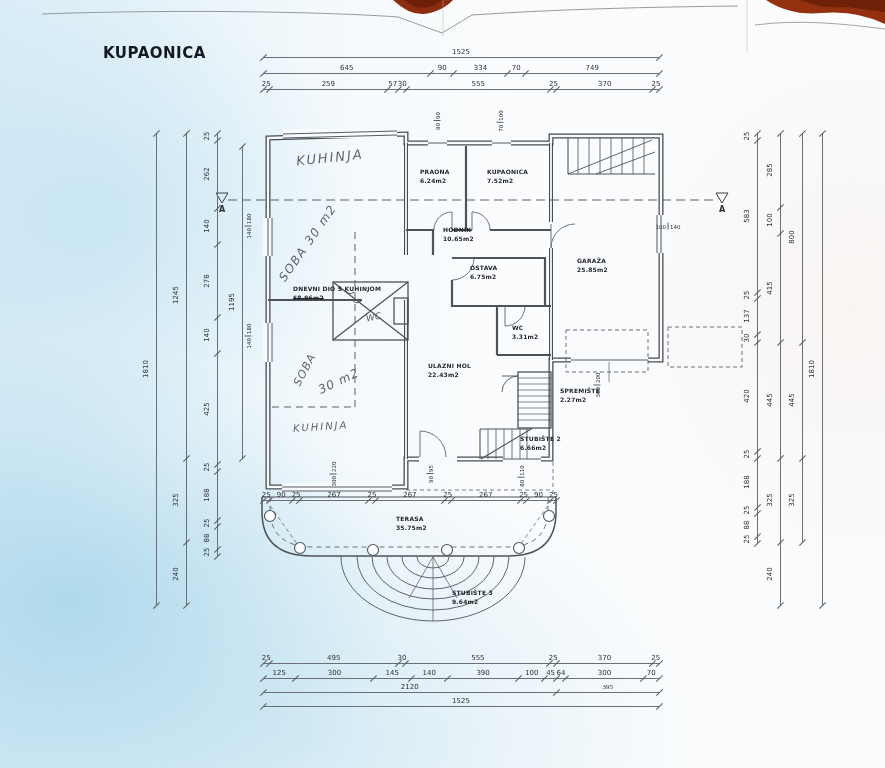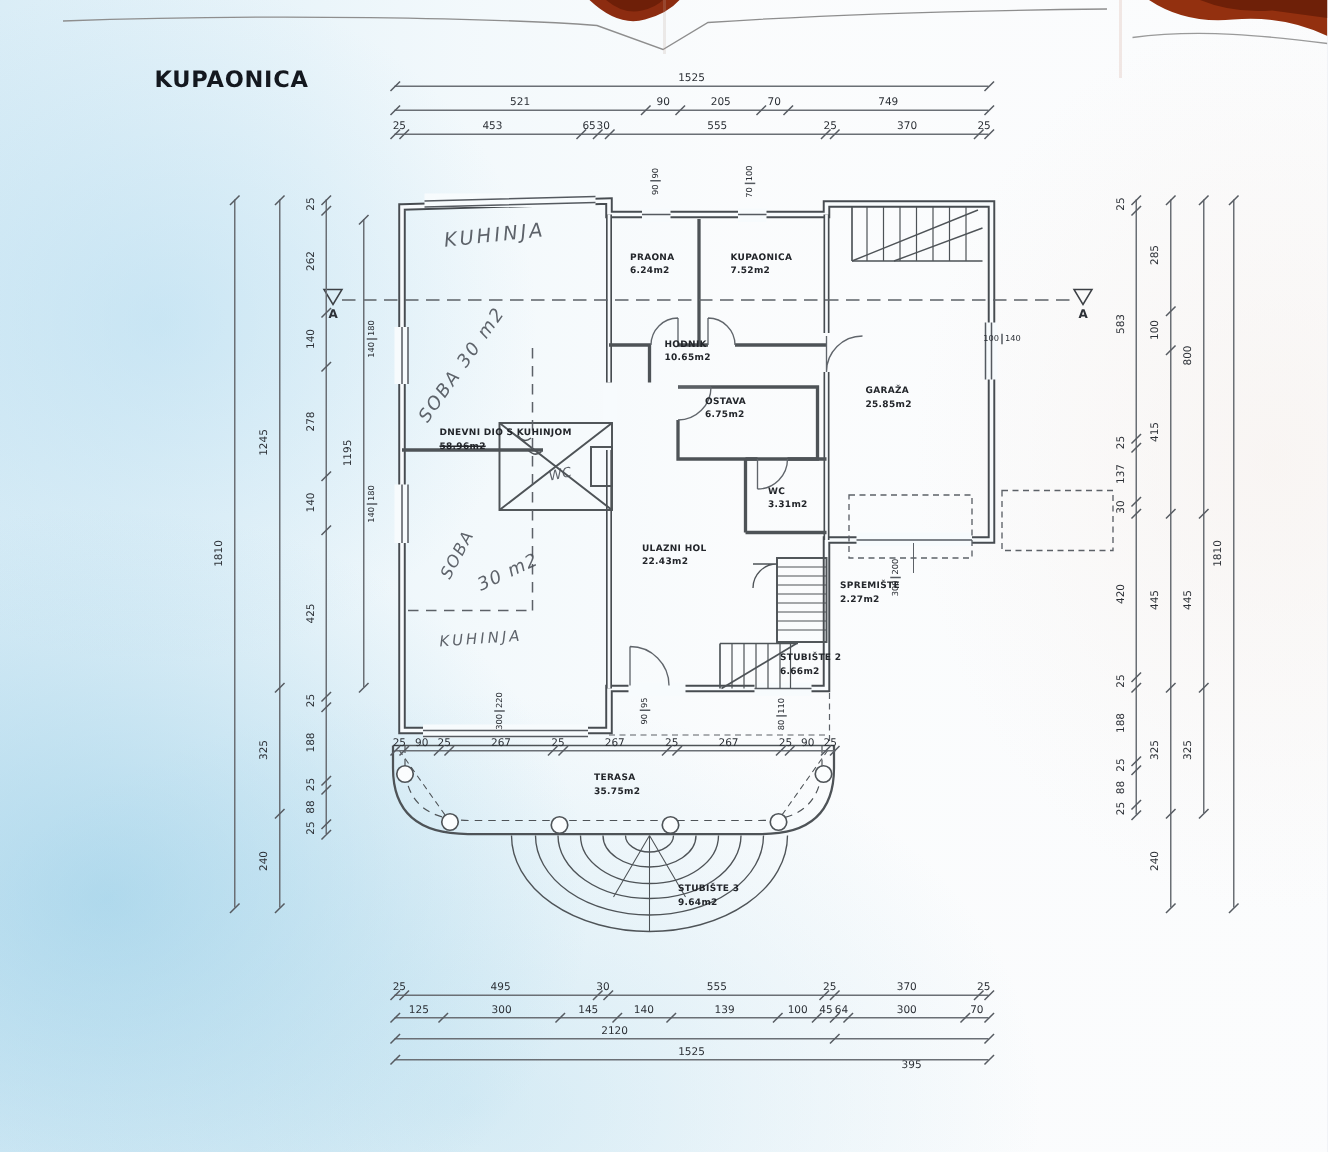--- a/index.html
+++ b/index.html
@@ -234,37 +234,37 @@
   <div class="sectA" style="left:719px;top:205px;">A</div>
 
   <div id="dims">
       <div class="dimline" style="left: 263px; top: 57px; width: 396.042px; height: 1px;"></div>
       <div class="dimtick" style="left: 258.5px; top: 57px; transform: rotate(-45deg);"></div>
       <div class="dimtick" style="left: 654.543px; top: 57px; transform: rotate(-45deg);"></div>
       <div class="dimlabel" style="left: 461.021px; top: 48px; transform: translateX(-50%);">1525</div>
       <div class="dimline" style="left: 263px; top: 73px; width: 396.042px; height: 1px;"></div>
       <div class="dimtick" style="left: 258.5px; top: 73px; transform: rotate(-45deg);"></div>
       <div class="dimtick" style="left: 426.006px; top: 73px; transform: rotate(-45deg);"></div>
-      <div class="dimlabel" style="left: 346.753px; top: 64px; transform: translateX(-50%);">521</div>
+      <div class="dimlabel" style="left: 346.753px; top: 64px; transform: translateX(-50%);">645</div>
       <div class="dimtick" style="left: 449.38px; top: 73px; transform: rotate(-45deg);"></div>
       <div class="dimlabel" style="left: 442.193px; top: 64px; transform: translateX(-50%);">90</div>
       <div class="dimtick" style="left: 502.618px; top: 73px; transform: rotate(-45deg);"></div>
-      <div class="dimlabel" style="left: 480.499px; top: 64px; transform: translateX(-50%);">205</div>
+      <div class="dimlabel" style="left: 480.499px; top: 64px; transform: translateX(-50%);">334</div>
       <div class="dimtick" style="left: 520.797px; top: 73px; transform: rotate(-45deg);"></div>
       <div class="dimlabel" style="left: 516.207px; top: 64px; transform: translateX(-50%);">70</div>
       <div class="dimtick" style="left: 654.543px; top: 73px; transform: rotate(-45deg);"></div>
       <div class="dimlabel" style="left: 592.17px; top: 64px; transform: translateX(-50%);">749</div>
       <div class="dimline" style="left: 263px; top: 89px; width: 396.302px; height: 1px;"></div>
       <div class="dimtick" style="left: 258.5px; top: 89px; transform: rotate(-45deg);"></div>
       <div class="dimtick" style="left: 264.993px; top: 89px; transform: rotate(-45deg);"></div>
       <div class="dimlabel" style="left: 266.246px; top: 80px; transform: translateX(-50%);">25</div>
       <div class="dimtick" style="left: 382.637px; top: 89px; transform: rotate(-45deg);"></div>
-      <div class="dimlabel" style="left: 328.315px; top: 80px; transform: translateX(-50%);">453</div>
+      <div class="dimlabel" style="left: 328.315px; top: 80px; transform: translateX(-50%);">259</div>
       <div class="dimtick" style="left: 393.804px; top: 89px; transform: rotate(-45deg);"></div>
-      <div class="dimlabel" style="left: 392.72px; top: 80px; transform: translateX(-50%);">65</div>
+      <div class="dimlabel" style="left: 392.72px; top: 80px; transform: translateX(-50%);">57</div>
       <div class="dimtick" style="left: 401.595px; top: 89px; transform: rotate(-45deg);"></div>
       <div class="dimlabel" style="left: 402.199px; top: 80px; transform: translateX(-50%);">30</div>
       <div class="dimtick" style="left: 545.728px; top: 89px; transform: rotate(-45deg);"></div>
       <div class="dimlabel" style="left: 478.161px; top: 80px; transform: translateX(-50%);">555</div>
       <div class="dimtick" style="left: 552.221px; top: 89px; transform: rotate(-45deg);"></div>
       <div class="dimlabel" style="left: 553.474px; top: 80px; transform: translateX(-50%);">25</div>
       <div class="dimtick" style="left: 648.31px; top: 89px; transform: rotate(-45deg);"></div>
       <div class="dimlabel" style="left: 604.765px; top: 80px; transform: translateX(-50%);">370</div>
       <div class="dimtick" style="left: 654.802px; top: 89px; transform: rotate(-45deg);"></div>
       <div class="dimlabel" style="left: 656.056px; top: 80px; transform: translateX(-50%);">25</div>
@@ -312,37 +312,37 @@
       <div class="dimtick" style="left: 258.5px; top: 678px; transform: rotate(-45deg);"></div>
       <div class="dimtick" style="left: 290.962px; top: 678px; transform: rotate(-45deg);"></div>
       <div class="dimlabel" style="left: 279.231px; top: 669px; transform: translateX(-50%);">125</div>
       <div class="dimtick" style="left: 368.873px; top: 678px; transform: rotate(-45deg);"></div>
       <div class="dimlabel" style="left: 334.418px; top: 669px; transform: translateX(-50%);">300</div>
       <div class="dimtick" style="left: 406.529px; top: 678px; transform: rotate(-45deg);"></div>
       <div class="dimlabel" style="left: 392.201px; top: 669px; transform: translateX(-50%);">145</div>
       <div class="dimtick" style="left: 442.887px; top: 678px; transform: rotate(-45deg);"></div>
       <div class="dimlabel" style="left: 429.208px; top: 669px; transform: translateX(-50%);">140</div>
       <div class="dimtick" style="left: 514.304px; top: 678px; transform: rotate(-45deg);"></div>
-      <div class="dimlabel" style="left: 483.096px; top: 669px; transform: translateX(-50%);">139</div>
+      <div class="dimlabel" style="left: 483.096px; top: 669px; transform: translateX(-50%);">390</div>
       <div class="dimtick" style="left: 540.274px; top: 678px; transform: rotate(-45deg);"></div>
       <div class="dimlabel" style="left: 531.789px; top: 669px; transform: translateX(-50%);">100</div>
       <div class="dimtick" style="left: 551.961px; top: 678px; transform: rotate(-45deg);"></div>
       <div class="dimlabel" style="left: 550.618px; top: 669px; transform: translateX(-50%);">45</div>
       <div class="dimtick" style="left: 561.051px; top: 678px; transform: rotate(-45deg);"></div>
       <div class="dimlabel" style="left: 561.006px; top: 669px; transform: translateX(-50%);">64</div>
       <div class="dimtick" style="left: 638.961px; top: 678px; transform: rotate(-45deg);"></div>
       <div class="dimlabel" style="left: 604.505px; top: 669px; transform: translateX(-50%);">300</div>
       <div class="dimtick" style="left: 654.543px; top: 678px; transform: rotate(-45deg);"></div>
       <div class="dimlabel" style="left: 651.252px; top: 669px; transform: translateX(-50%);">70</div>
       <div class="dimline" style="left: 263px; top: 692px; width: 396.042px; height: 1px;"></div>
       <div class="dimtick" style="left: 258.5px; top: 692px; transform: rotate(-45deg);"></div>
       <div class="dimtick" style="left: 551.961px; top: 692px; transform: rotate(-45deg);"></div>
       <div class="dimlabel" style="left: 409.731px; top: 683px; transform: translateX(-50%);">2120</div>
       <div class="dimtick" style="left: 654.543px; top: 692px; transform: rotate(-45deg);"></div>
-      <div class="dimlabel" style="left: 607.752px; top: 706px; transform: translateX(-50%);">395</div>
+      <div class="dimlabel" style="left: 607.752px; top: 683px; transform: translateX(-50%); font-family: Liberation Serif, serif;">395</div>
       <div class="dimline" style="left: 263px; top: 706px; width: 396.042px; height: 1px;"></div>
       <div class="dimtick" style="left: 258.5px; top: 706px; transform: rotate(-45deg);"></div>
       <div class="dimtick" style="left: 654.543px; top: 706px; transform: rotate(-45deg);"></div>
       <div class="dimlabel" style="left: 461.021px; top: 697px; transform: translateX(-50%);">1525</div>
       <div class="dimline" style="left: 156px; top: 133px; width: 1px; height: 472.048px;"></div>
       <div class="dimtick" style="left: 151.5px; top: 133px; transform: rotate(-45deg);"></div>
       <div class="dimtick" style="left: 151.5px; top: 605.048px; transform: rotate(-45deg);"></div>
       <div class="dimlabel" style="left: 146px; top: 369.024px; transform: translate(-50%, -50%) rotate(-90deg);">1810</div>
       <div class="dimline" style="left: 186px; top: 133px; width: 1px; height: 472.048px;"></div>
       <div class="dimtick" style="left: 181.5px; top: 133px; transform: rotate(-45deg);"></div>

